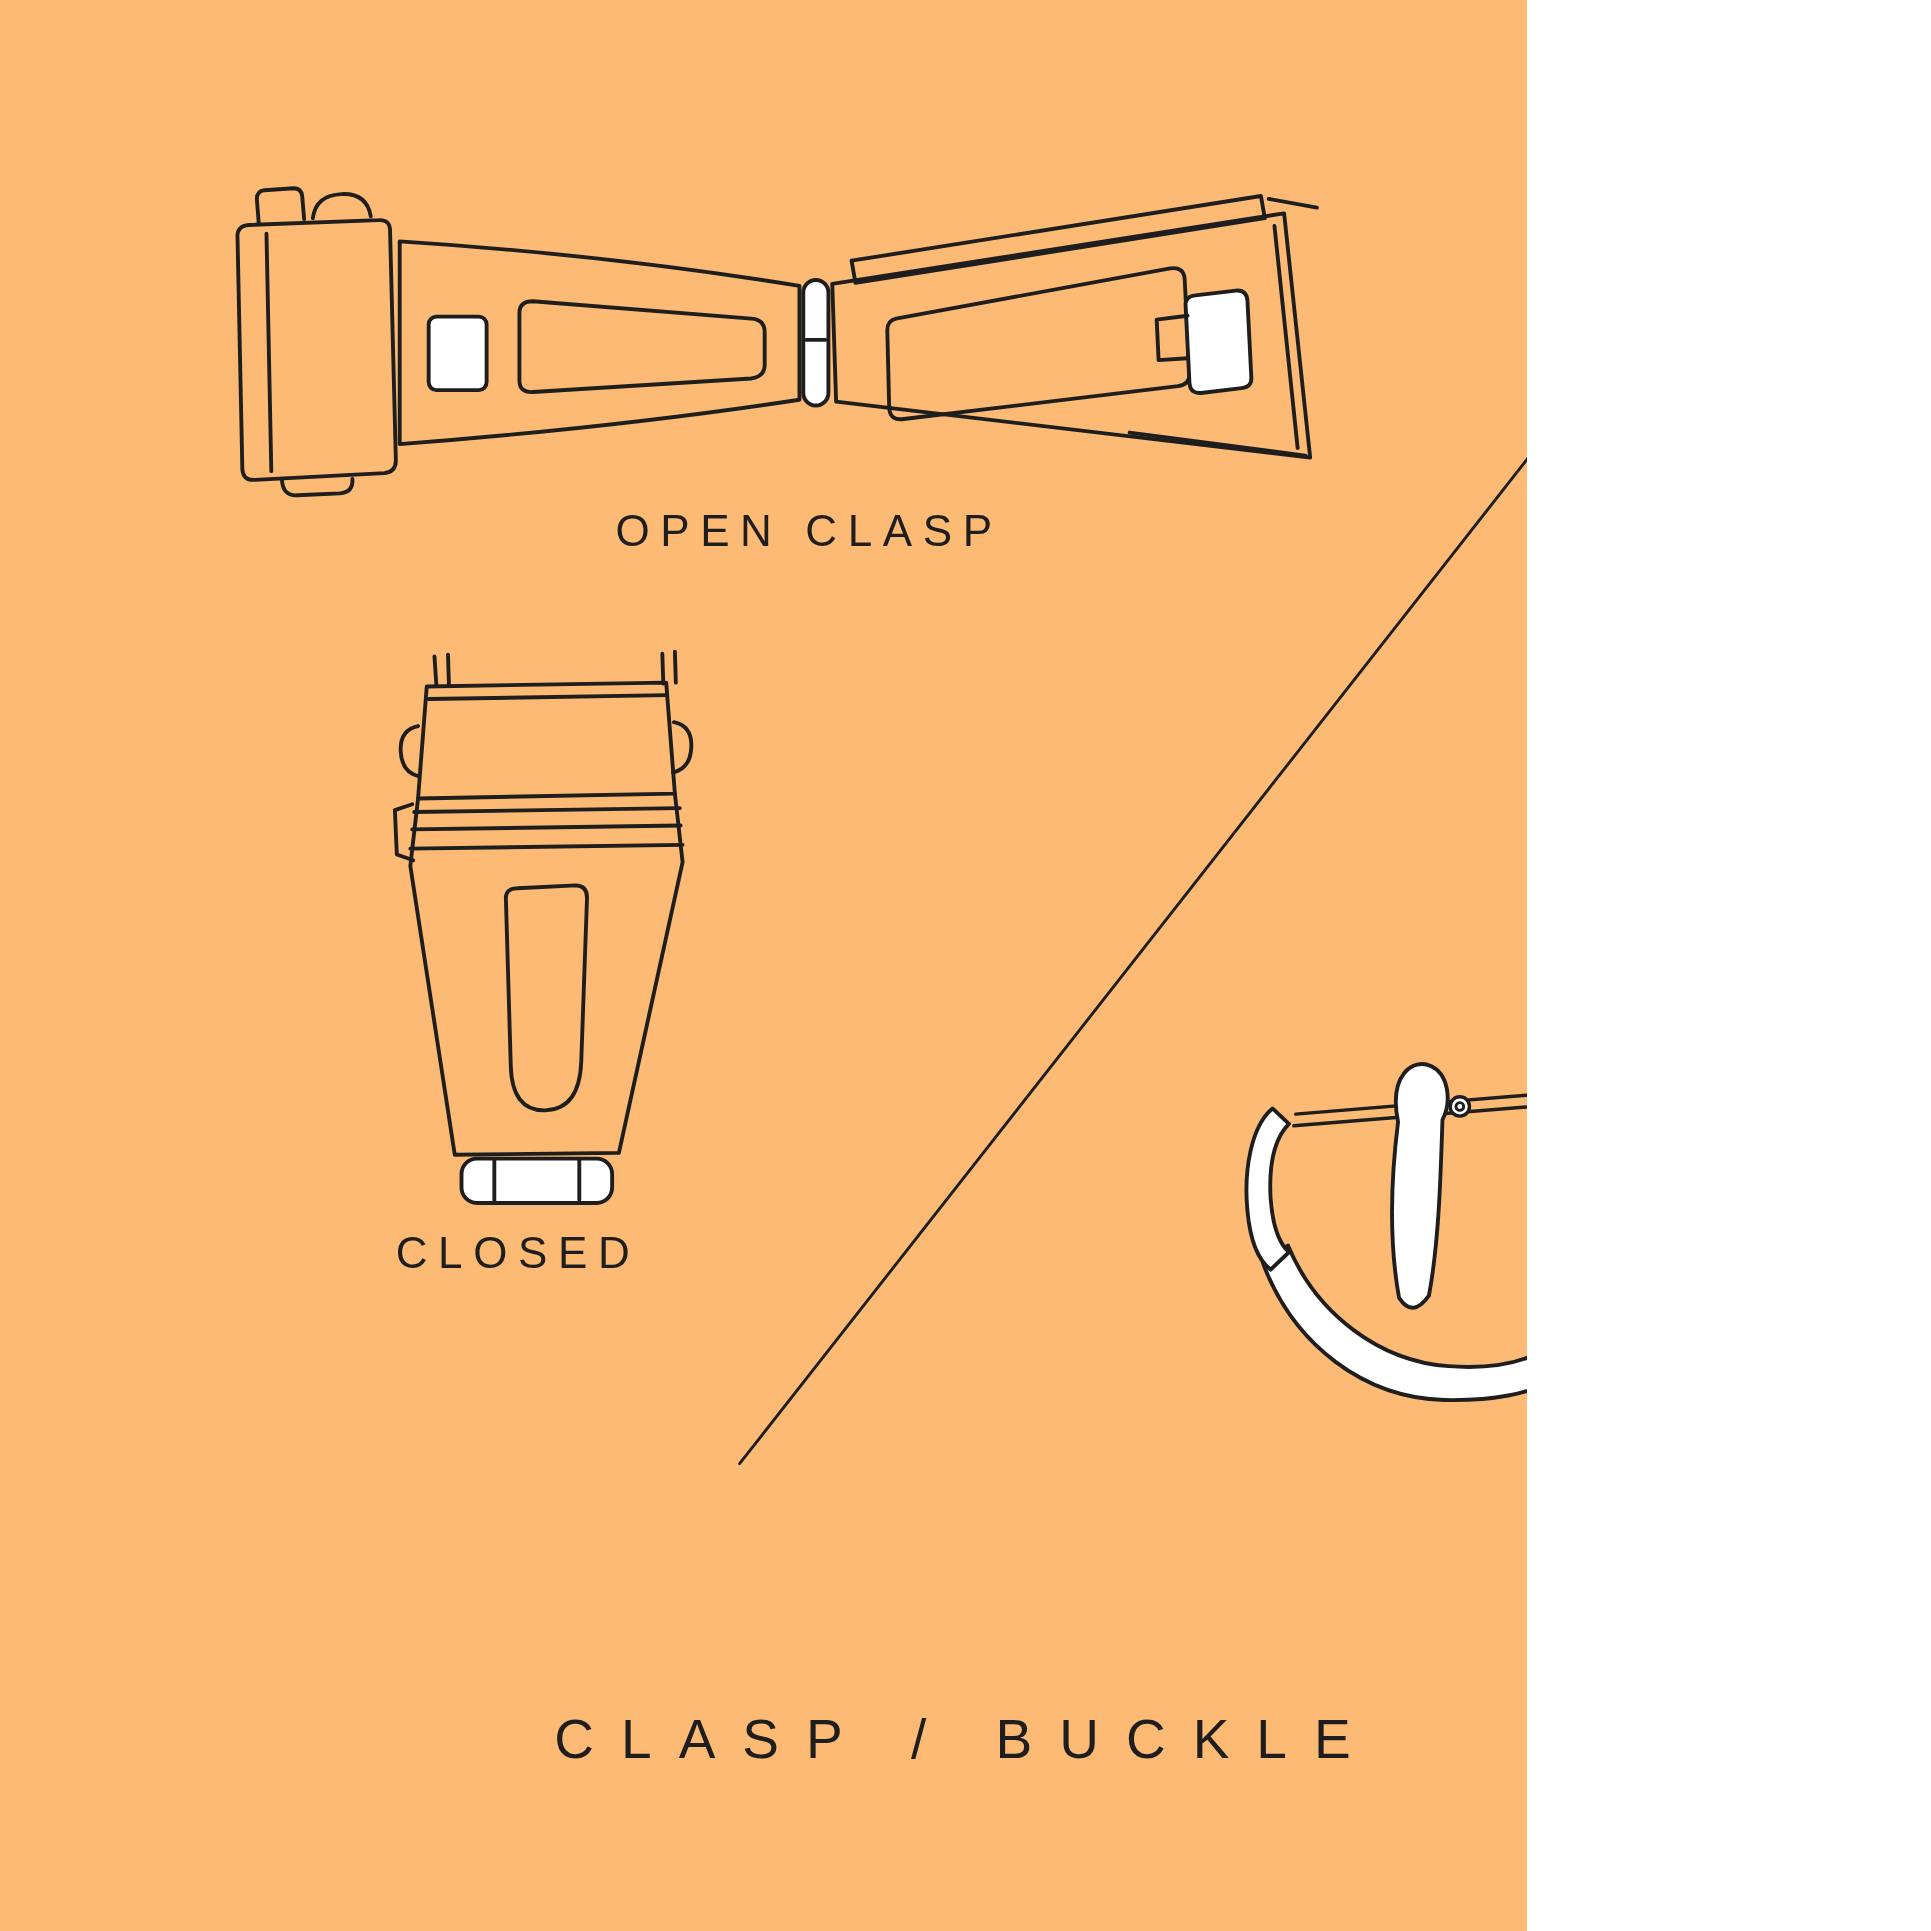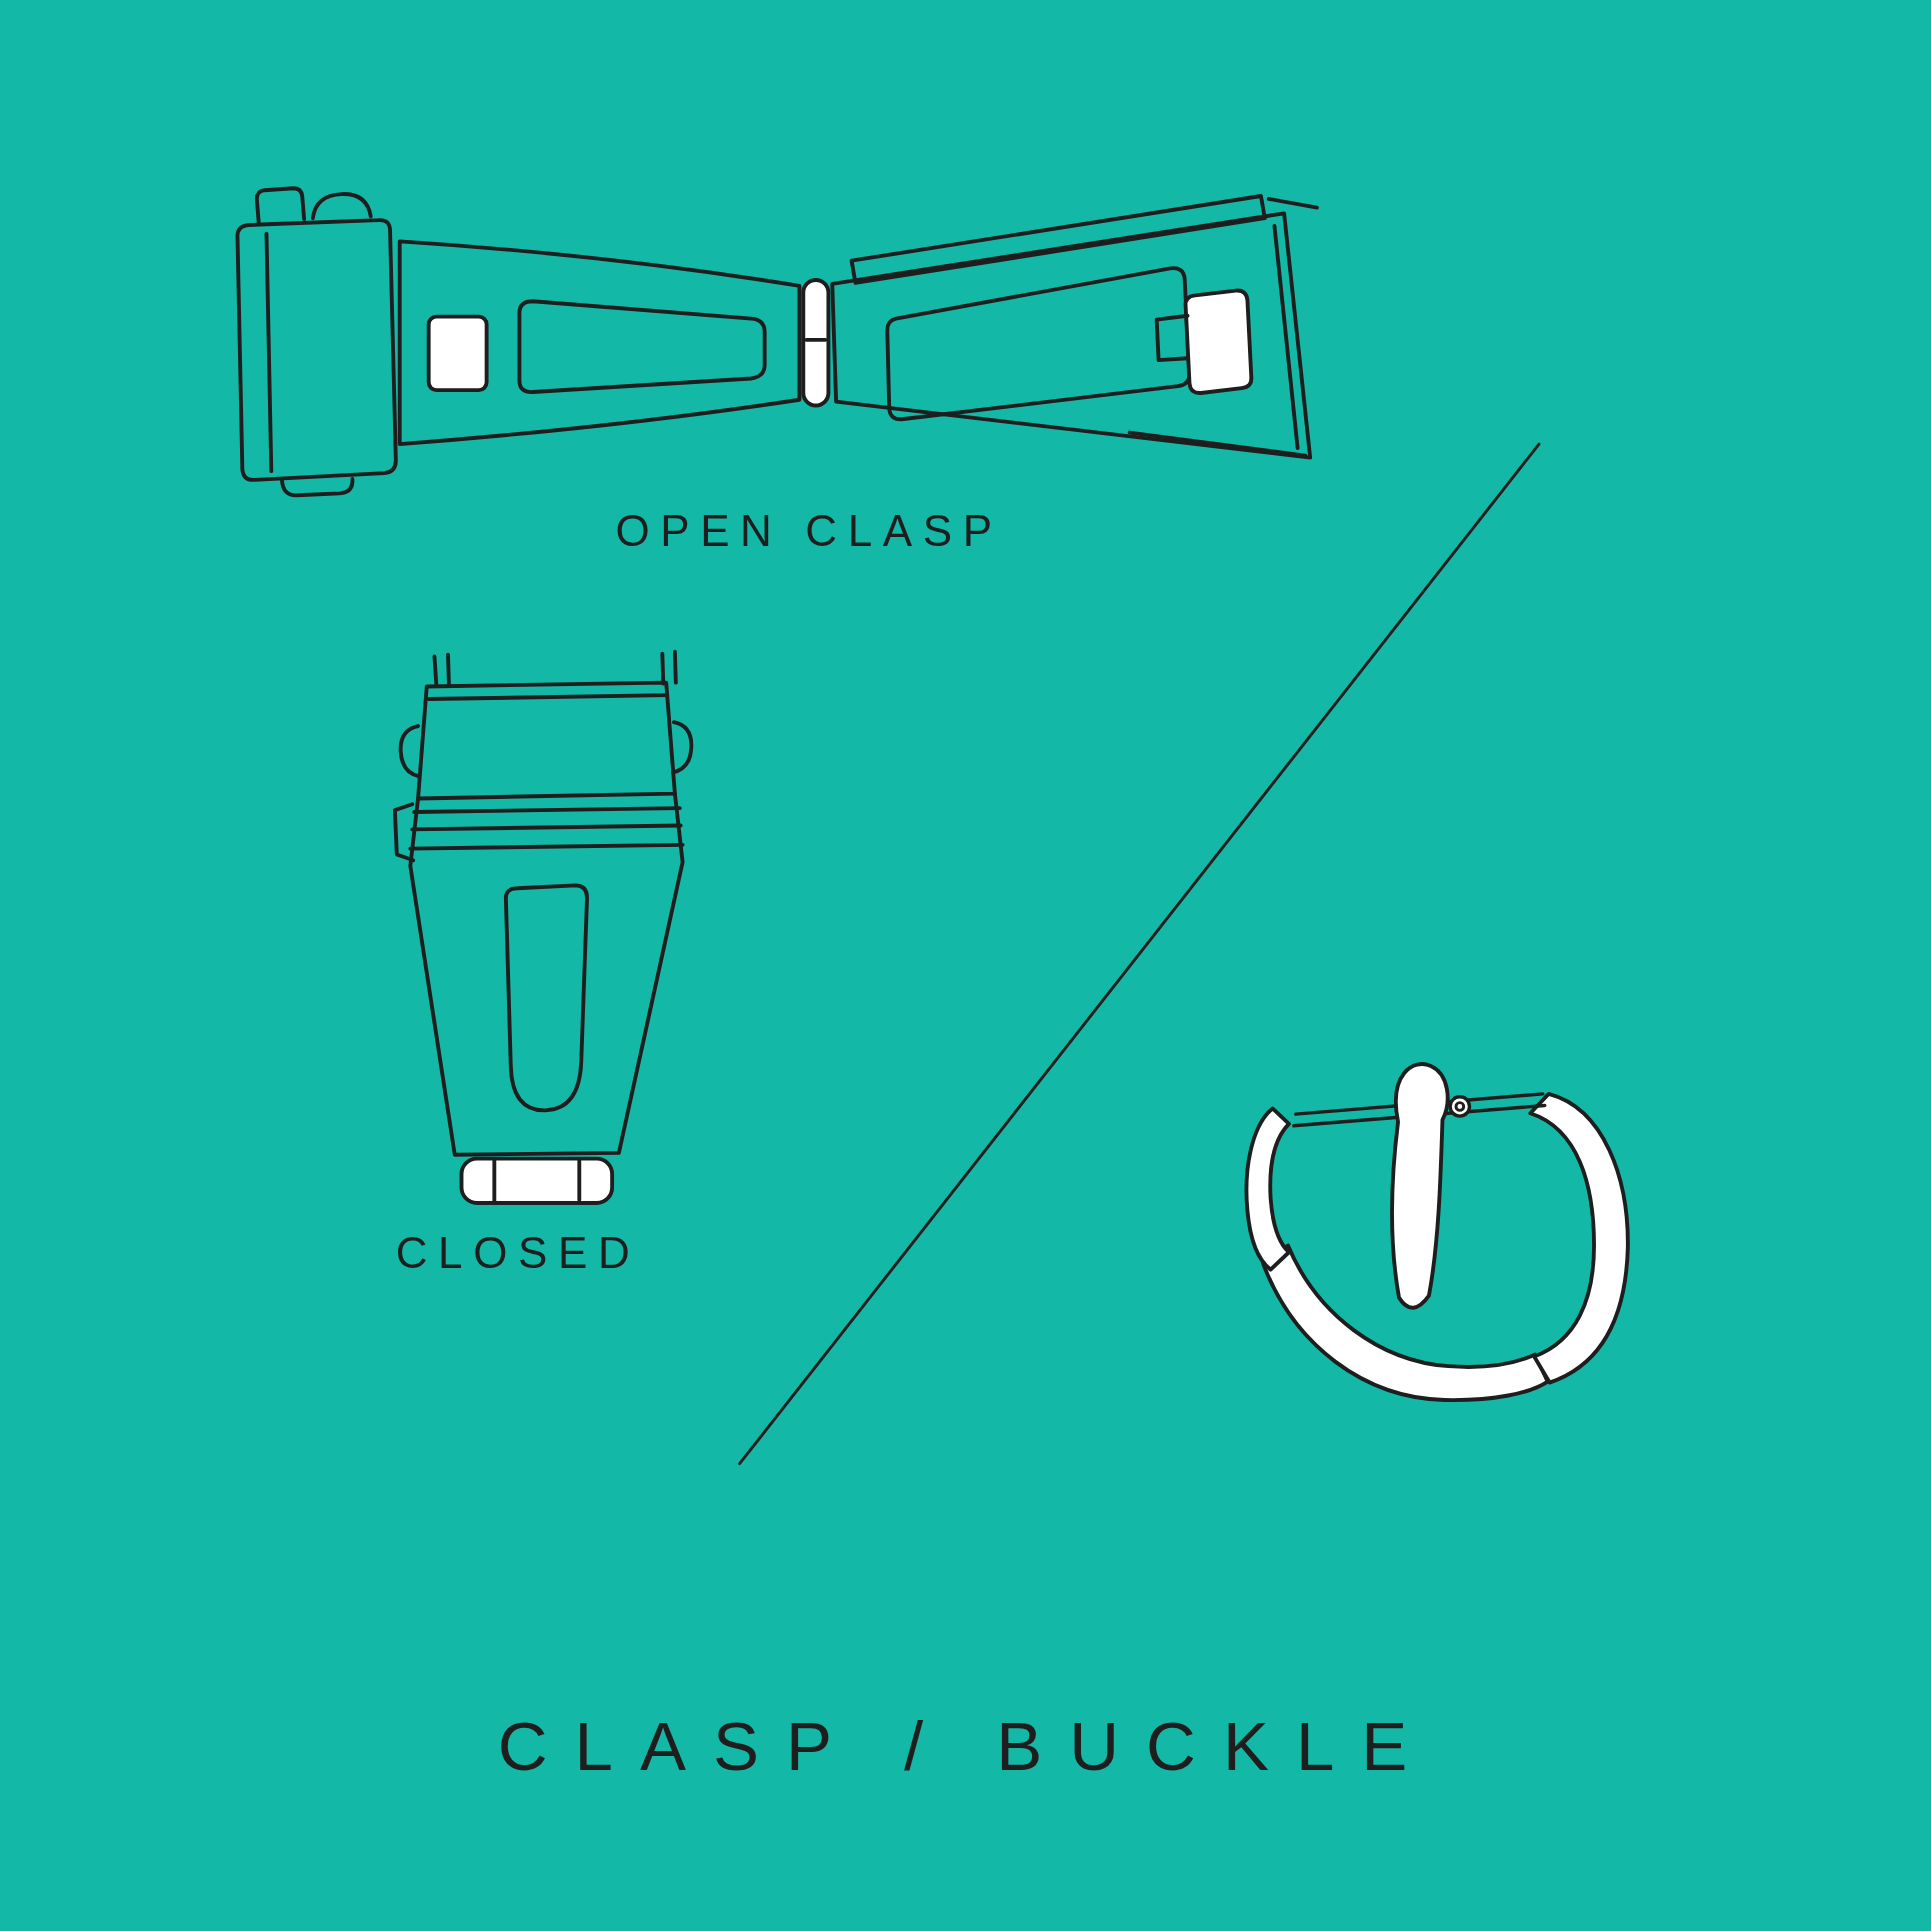--- a/index.html
+++ b/index.html
@@ -1,20 +1,20 @@
 <!DOCTYPE html>
 <html><head>
 <meta charset="utf-8">
 <style>
   html, body { margin: 0; padding: 0; background: #ffffff; }
   .canvas {
     position: relative;
-    width: 1931px;
+    width: 1527px;
     height: 1931px;
-    background: #14b8a6;
+    background: #fdba74;
     font-family: "Liberation Sans", sans-serif;
     overflow: hidden;
   }
   .canvas svg {
     position: absolute;
     left: 0; top: 0;
     width: 1931px; height: 1931px;
   }
   .figure-label {
     position: absolute;
@@ -22,21 +22,21 @@
     color: #1e1e1e;
     font-size: 44px;
     font-weight: 400;
     letter-spacing: 10.6px;
     white-space: nowrap;
   }
   .diagram-title {
     position: absolute;
     transform: translateX(-50%);
     color: #1e1e1e;
-    font-size: 69px;
+    font-size: 55px;
     font-weight: 400;
     letter-spacing: 27px;
     white-space: nowrap;
     margin: 0;
   }
 </style>
 </head>
 <body>
 
 <div class="canvas">

